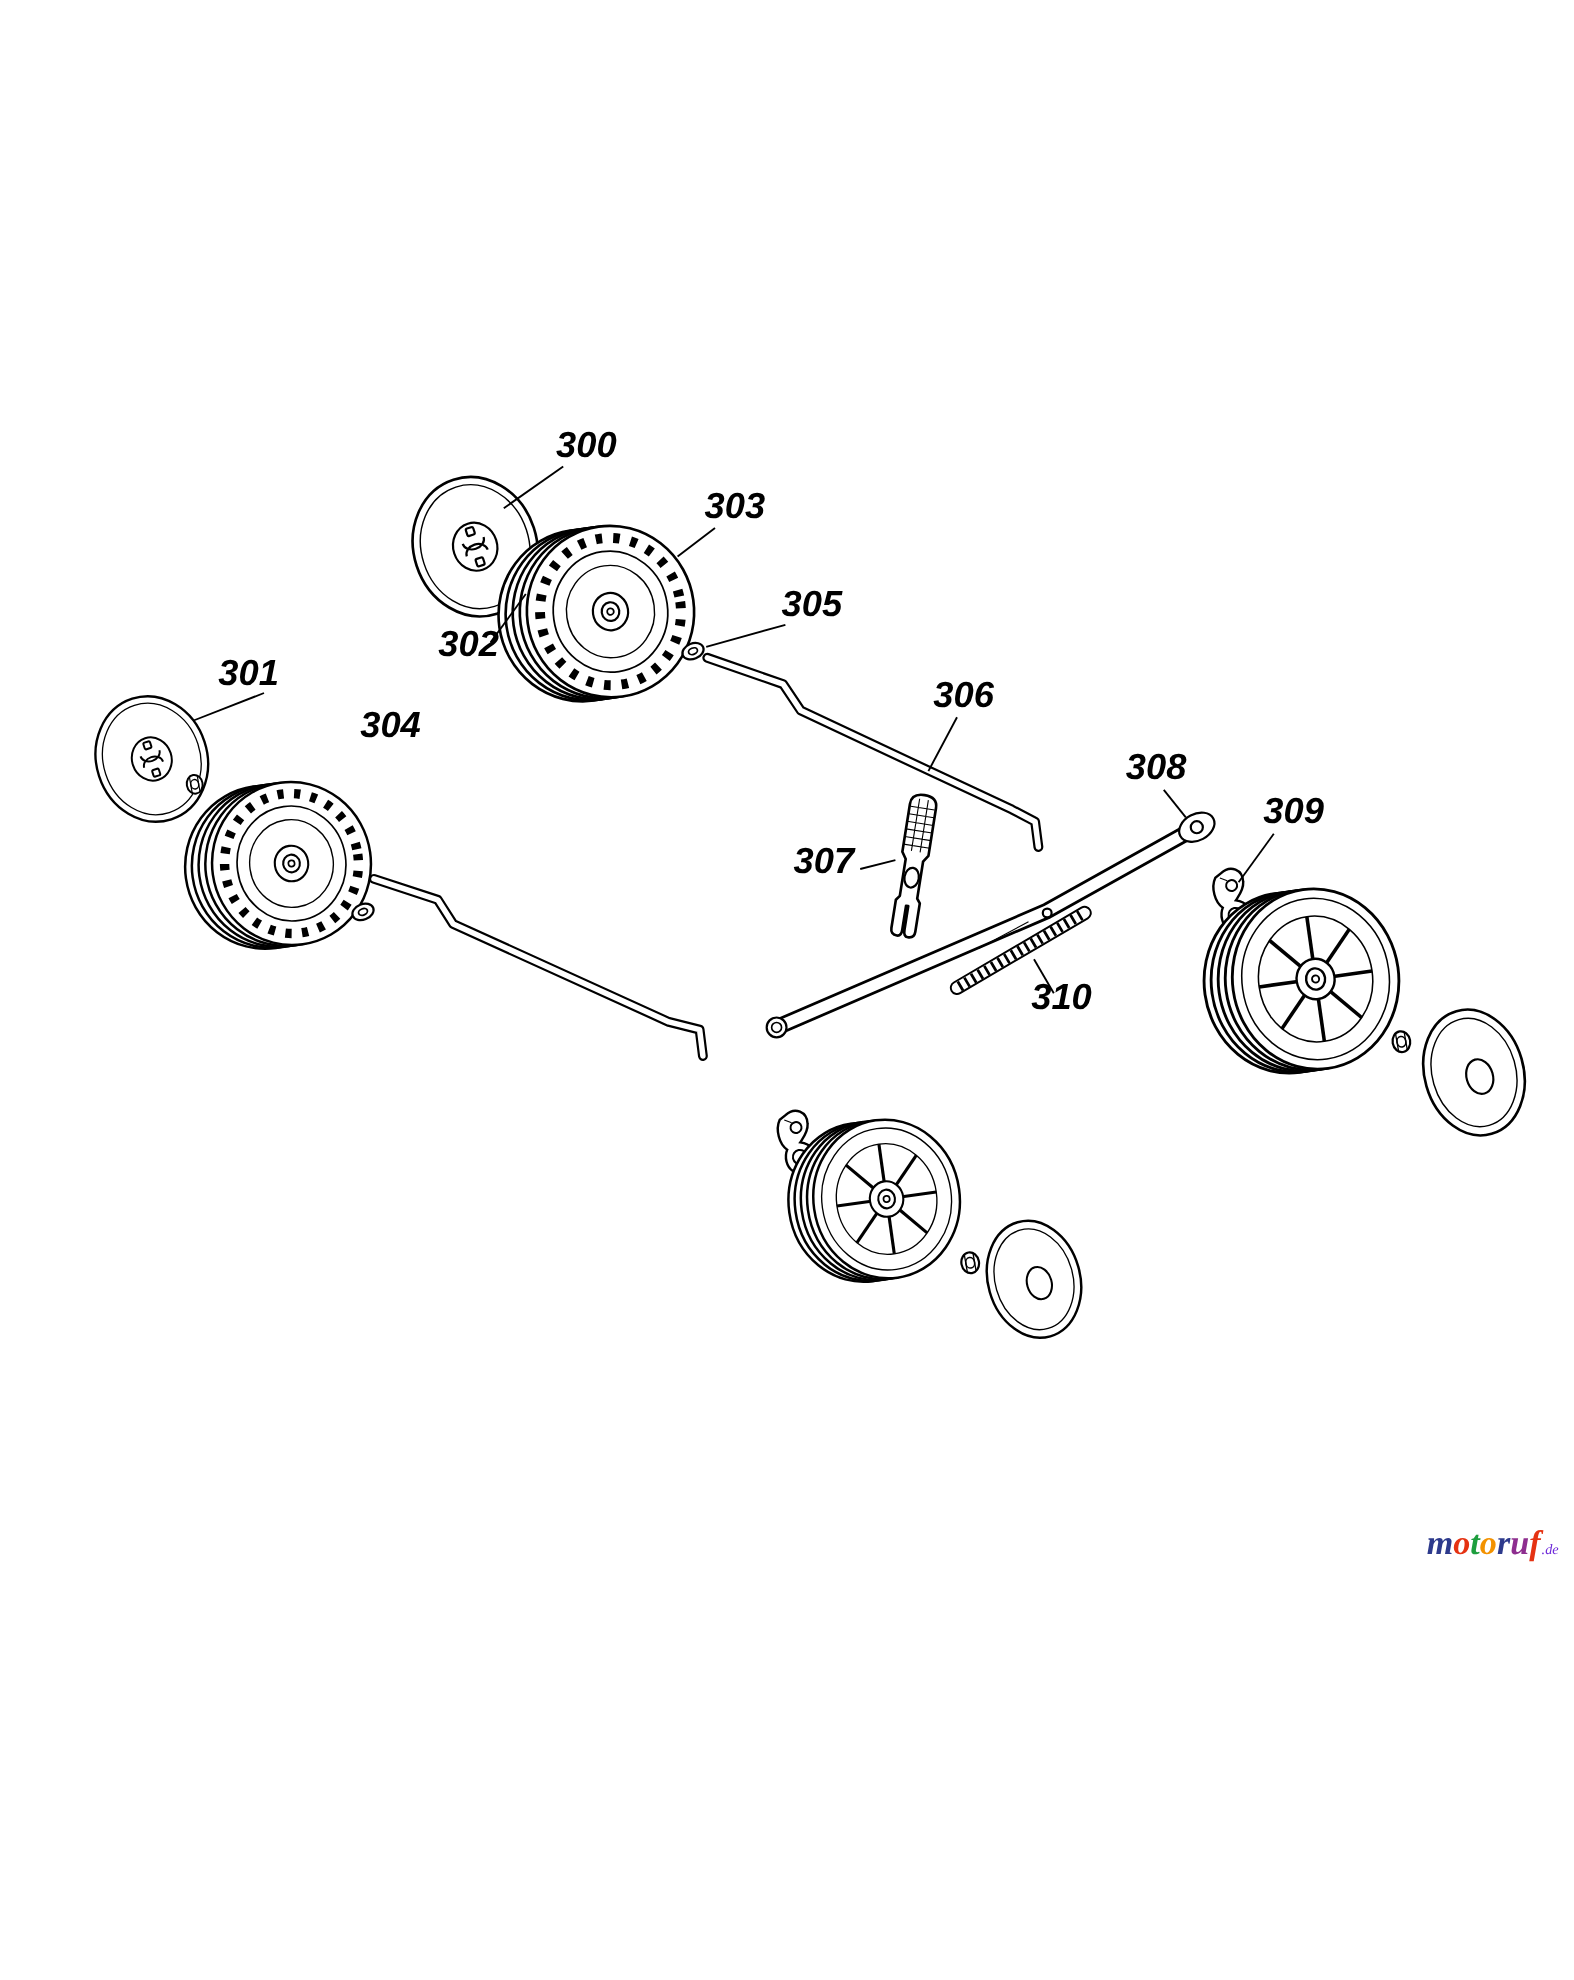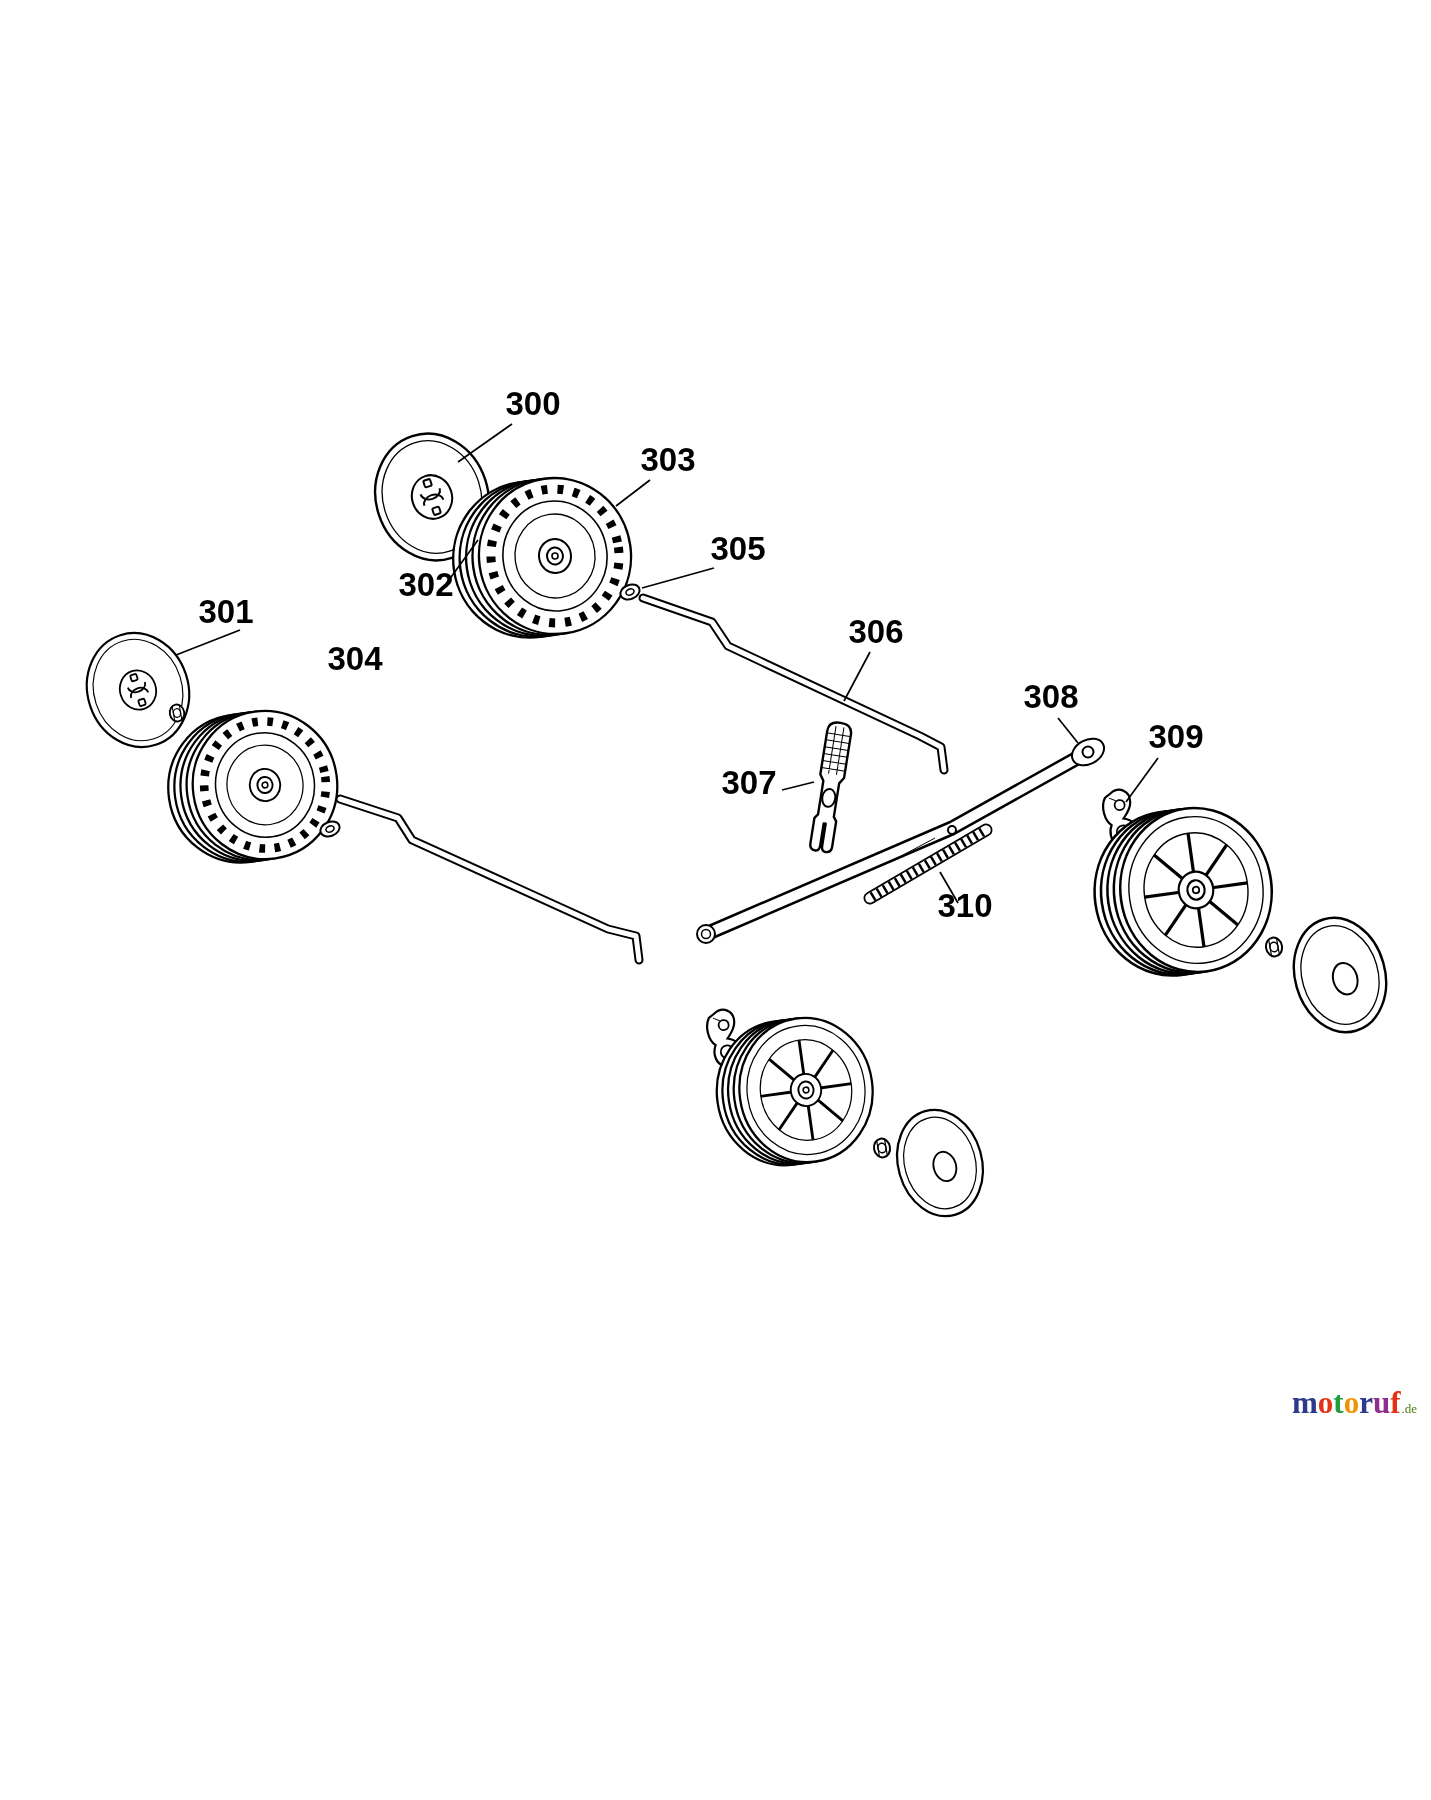--- a/index.html
+++ b/index.html
@@ -1,32 +1,32 @@
 <!DOCTYPE html>
 <html><head>
 <meta charset="utf-8">
 <style>
   html,body{margin:0;padding:0;background:#fff;}
   .canvas{position:relative;width:1431px;height:1428px;background:#ffffff;overflow:hidden;
-          font-family:"Liberation Sans",sans-serif;}
+          font-family:"Liberation Sans",sans-serif;font-style:italic;}
   svg{position:absolute;left:0;top:0;display:block;}
   .part  {fill:#ffffff;stroke:#000000;stroke-width:2.4;}
   .part2 {fill:#ffffff;stroke:#000000;stroke-width:2;}
   .thin  {fill:none;stroke:#000000;stroke-width:1.3;}
   .thin1 {fill:none;stroke:#000000;stroke-width:1;}
   .spoke {stroke:#000000;stroke-width:3;}
   .lbl   {font-family:"Liberation Sans",sans-serif;font-weight:700;font-size:33px;fill:#000;}
   .leader{stroke:#000000;stroke-width:1.7;fill:none;}
   .rodO  {stroke:#000000;stroke-width:9;fill:none;stroke-linecap:round;stroke-linejoin:round;}
   .rodI  {stroke:#ffffff;stroke-width:5;fill:none;stroke-linecap:round;stroke-linejoin:round;}
   .armO  {stroke:#000000;stroke-width:15;fill:none;stroke-linecap:round;stroke-linejoin:round;}
   .armI  {stroke:#ffffff;stroke-width:10;fill:none;stroke-linecap:round;stroke-linejoin:round;}
   .logo{position:absolute;right:14px;bottom:10px;font-family:"Liberation Serif",serif;
         font-weight:700;font-size:31px;line-height:1;}
-  .logo .suffix{font-size:13px;color:#4d7c0f;font-weight:400;margin-left:1px;}
+  .logo .suffix{font-size:13px;color:#6d28d9;font-weight:400;margin-left:1px;}
 </style>
 </head>
 <body>
 
 <div class="canvas">
 <svg width="1431" height="1800" viewBox="0 0 1431 1800" xmlns="http://www.w3.org/2000/svg">
 
   <defs>
 
     <g id="ribbedWheel">

